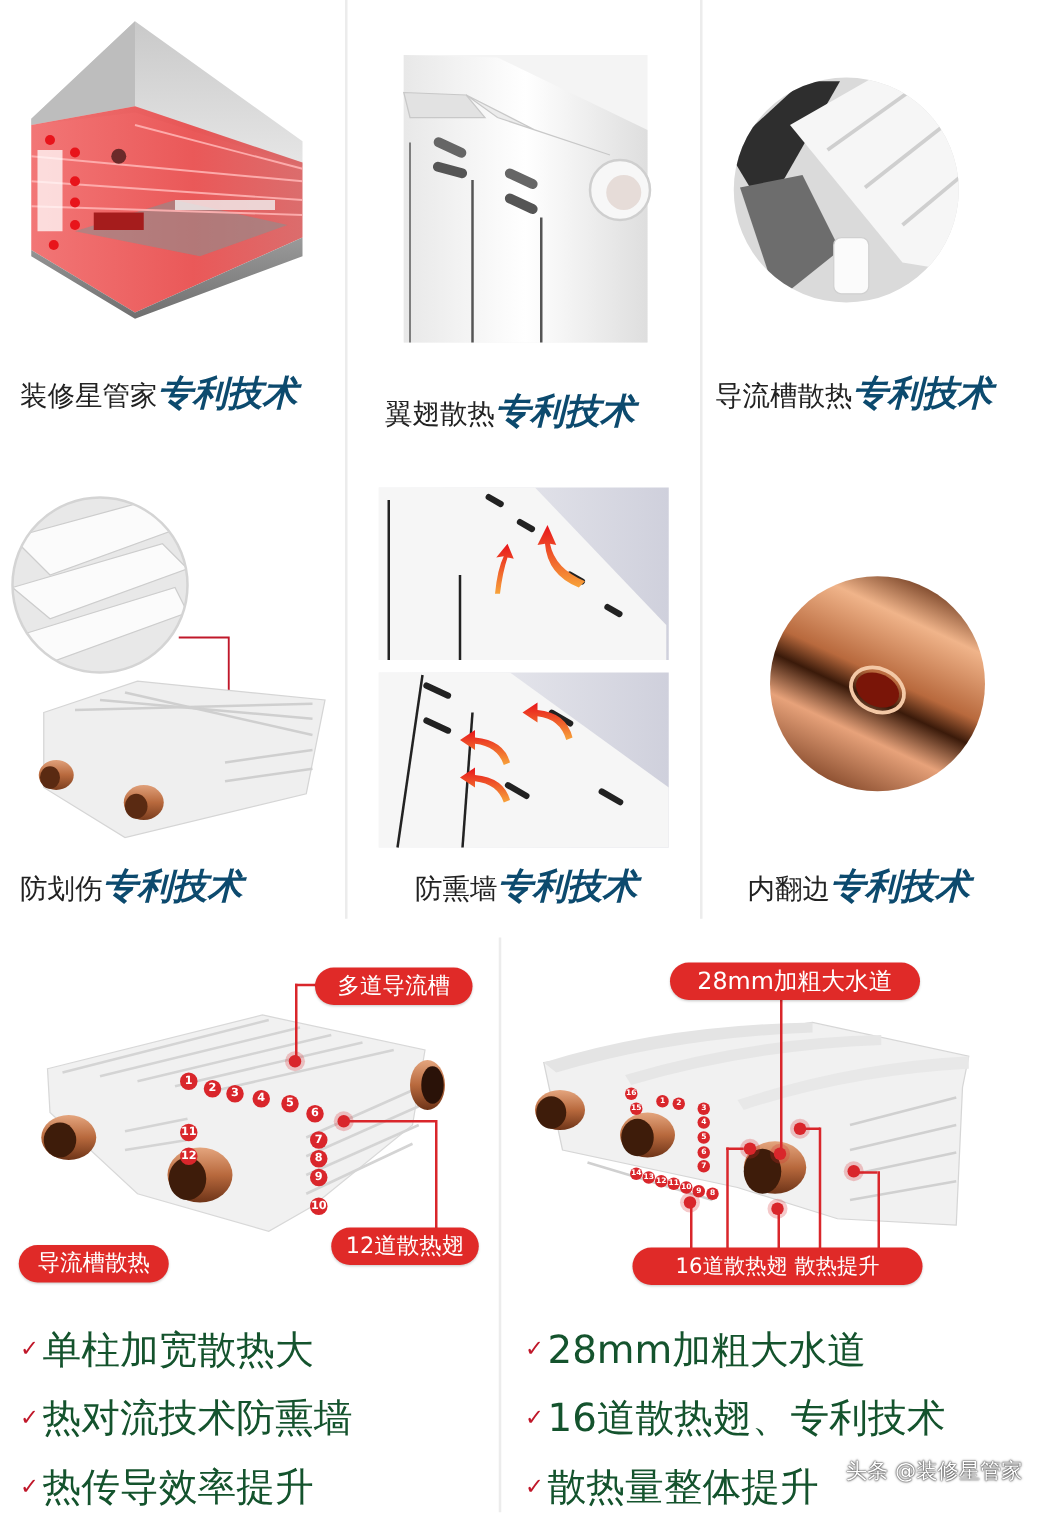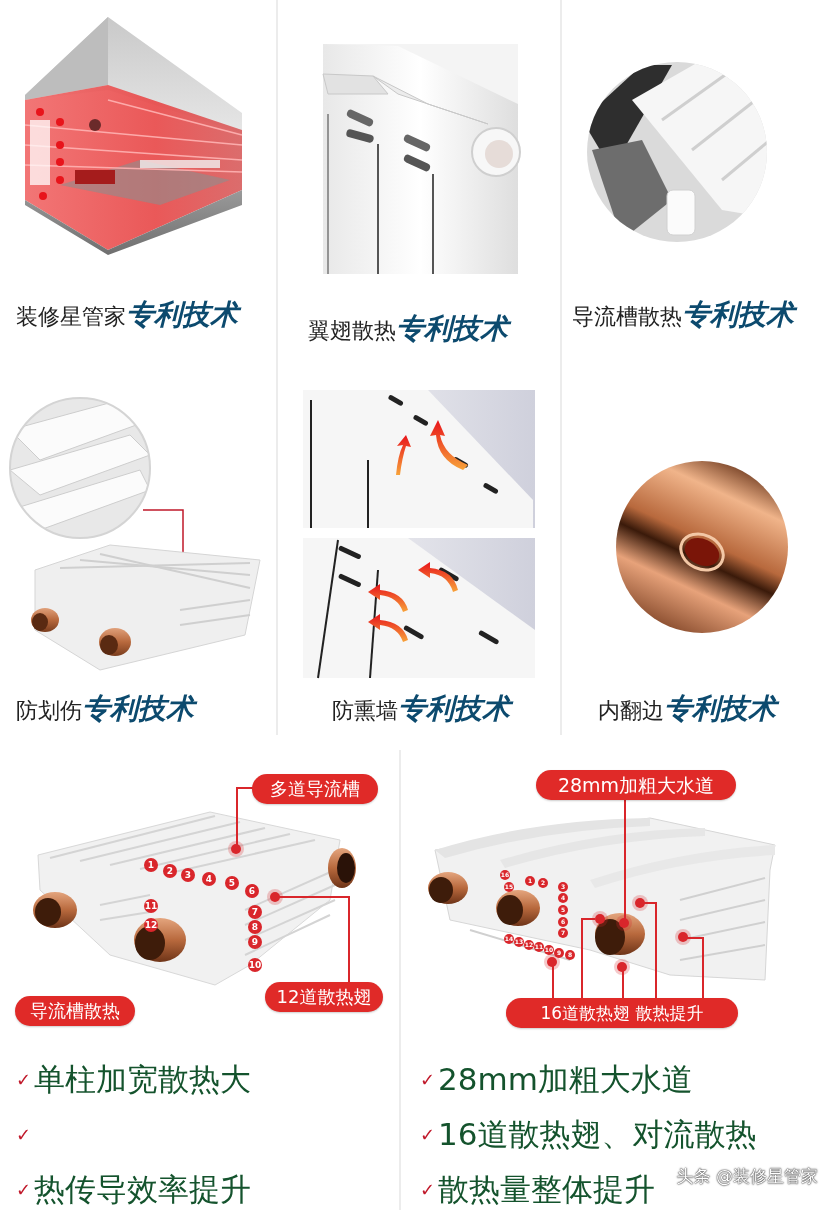--- a/index.html
+++ b/index.html
@@ -364,35 +364,36 @@
   <div class="num sm" style="left:94px; top:174px;">14</div>
 </div>
 
 <div class="feat-list" style="left:0; top:1052px;">
   <div class="feat-item">
     <span class="check">✓</span>
     <span class="txt">单柱加宽散热大</span>
   </div>
   <div class="feat-item">
     <span class="check">✓</span>
+    <span class="txt">热对流技术防熏墙</span>
   </div>
   <div class="feat-item">
     <span class="check">✓</span>
     <span class="txt">热传导效率提升</span>
   </div>
 </div>
 
 <div class="feat-list" style="left:404px; top:1052px;">
   <div class="feat-item">
     <span class="check">✓</span>
     <span class="txt">28mm加粗大水道</span>
   </div>
   <div class="feat-item">
     <span class="check">✓</span>
-    <span class="txt">16道散热翅、对流散热</span>
+    <span class="txt">16道散热翅、专利技术</span>
   </div>
   <div class="feat-item">
     <span class="check">✓</span>
     <span class="txt">散热量整体提升</span>
   </div>
 </div>
 
 <div class="watermark">头条 @装修星管家</div>
 
 </body></html>

